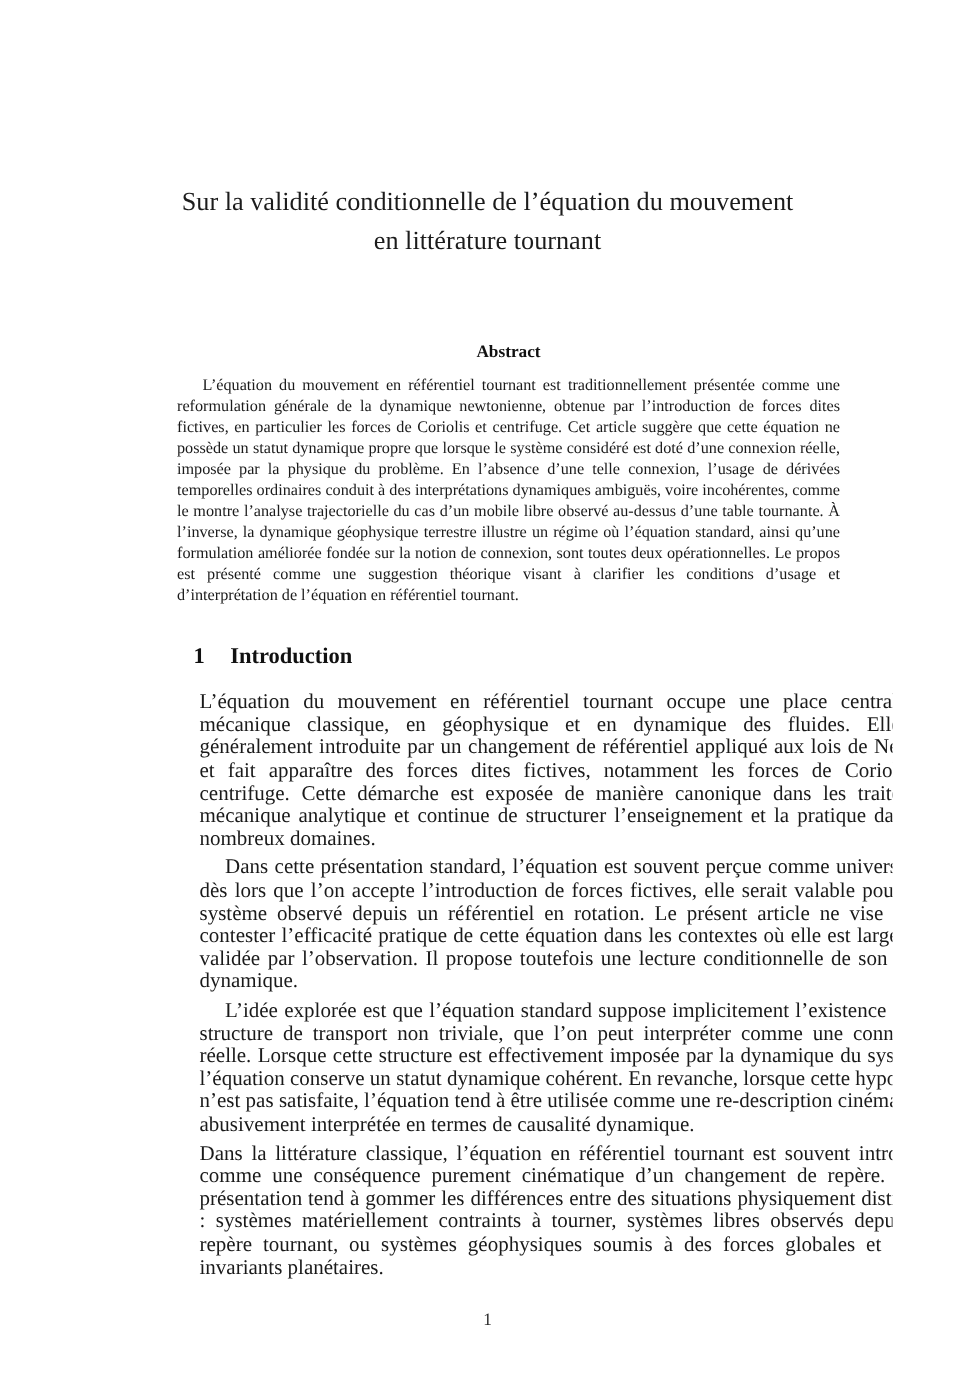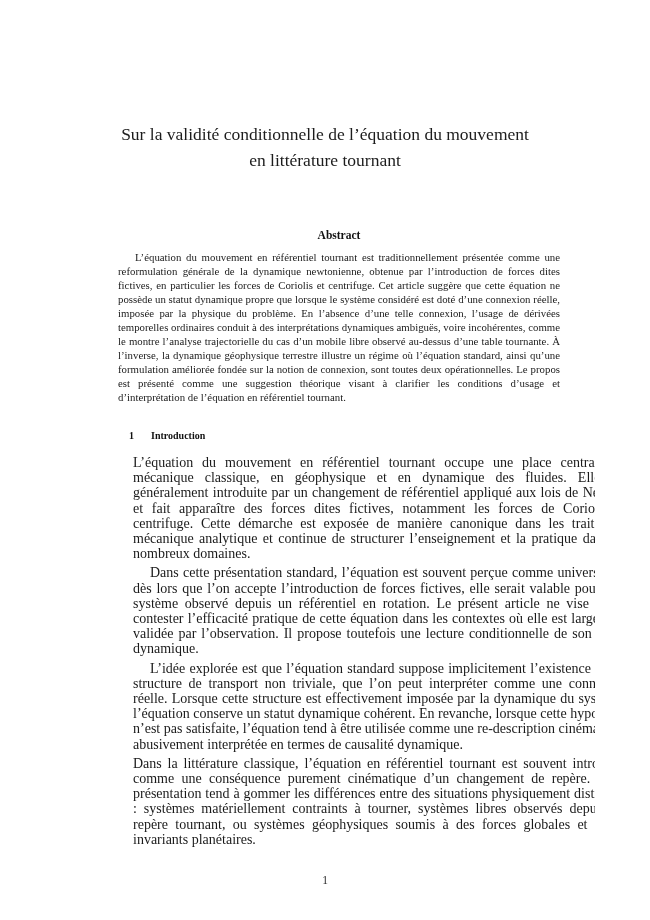--- a/index.html
+++ b/index.html
@@ -43,21 +43,21 @@
     text-indent: 17px;
     hyphens: auto;
     -webkit-hyphens: auto;
   }
   .content {
     width: 502px;
     margin-left: 74px;
   }
   .section-heading {
     margin: 26px 0 14px 0;
-    font-size: 10px;
+    font-size: 15px;
     font-weight: bold;
     color: #111;
   }
   .section-heading .sec-num {
     display: inline-block;
     margin-right: 17px;
   }
   .body-par {
     margin: 4px;
     font-size: 14px;

